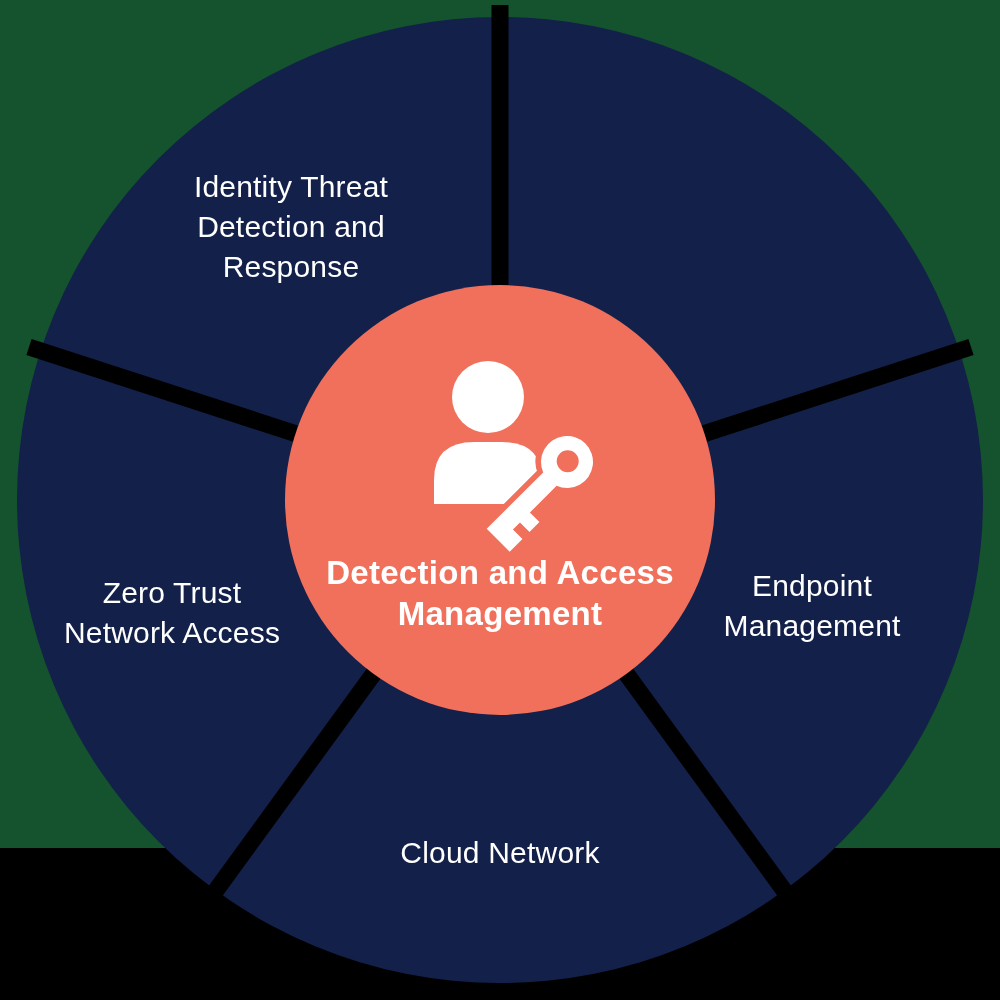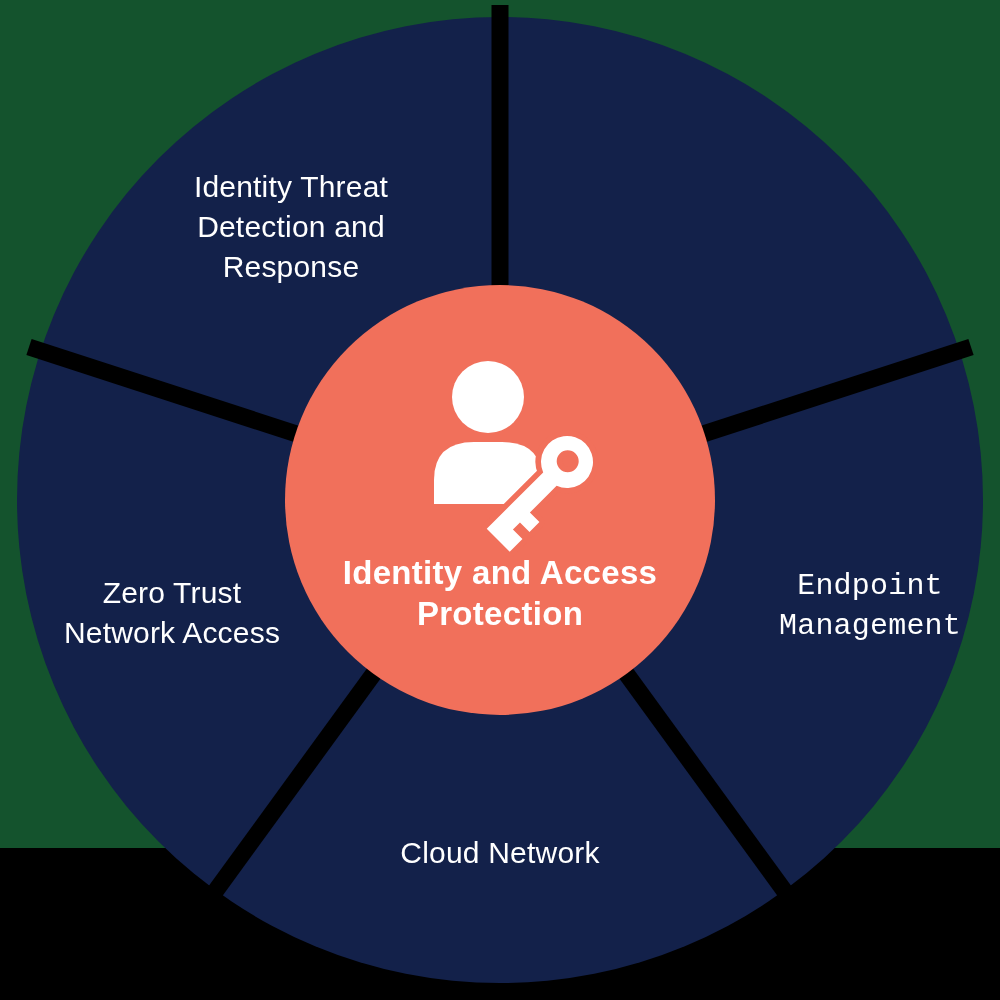--- a/index.html
+++ b/index.html
@@ -84,21 +84,21 @@
                  A 11 11 0 1 0 0,10
                  A 11 11 0 1 0 0,-12
                  Z"></path>
       </g>
     </g>
   </svg>
 
   <div class="seg-label" style="left:291px; top:227px; width:262px;">Identity Threat Detection and Response</div>
 
 
-  <div class="seg-label" style="left:870px; top:606px; width:240px;font-family:Liberation Mono, monospace;">Endpoint Management</div>
+  <div class="seg-label" style="left:812px; top:606px; width:240px;">Endpoint Management</div>
 
   <div class="seg-label" style="left:500px; top:853px; width:320px;">Cloud Network</div>
 
   <div class="seg-label" style="left:172px; top:613px; width:250px;">Zero Trust Network Access</div>
 
-  <div class="center-label" style="left:500px; top:593px; width:380px;">Identity and Access Protection</div>
+  <div class="center-label" style="left:500px; top:593px; width:380px;">Detection and Access Management</div>
 
 </div>
 
 </body></html>

